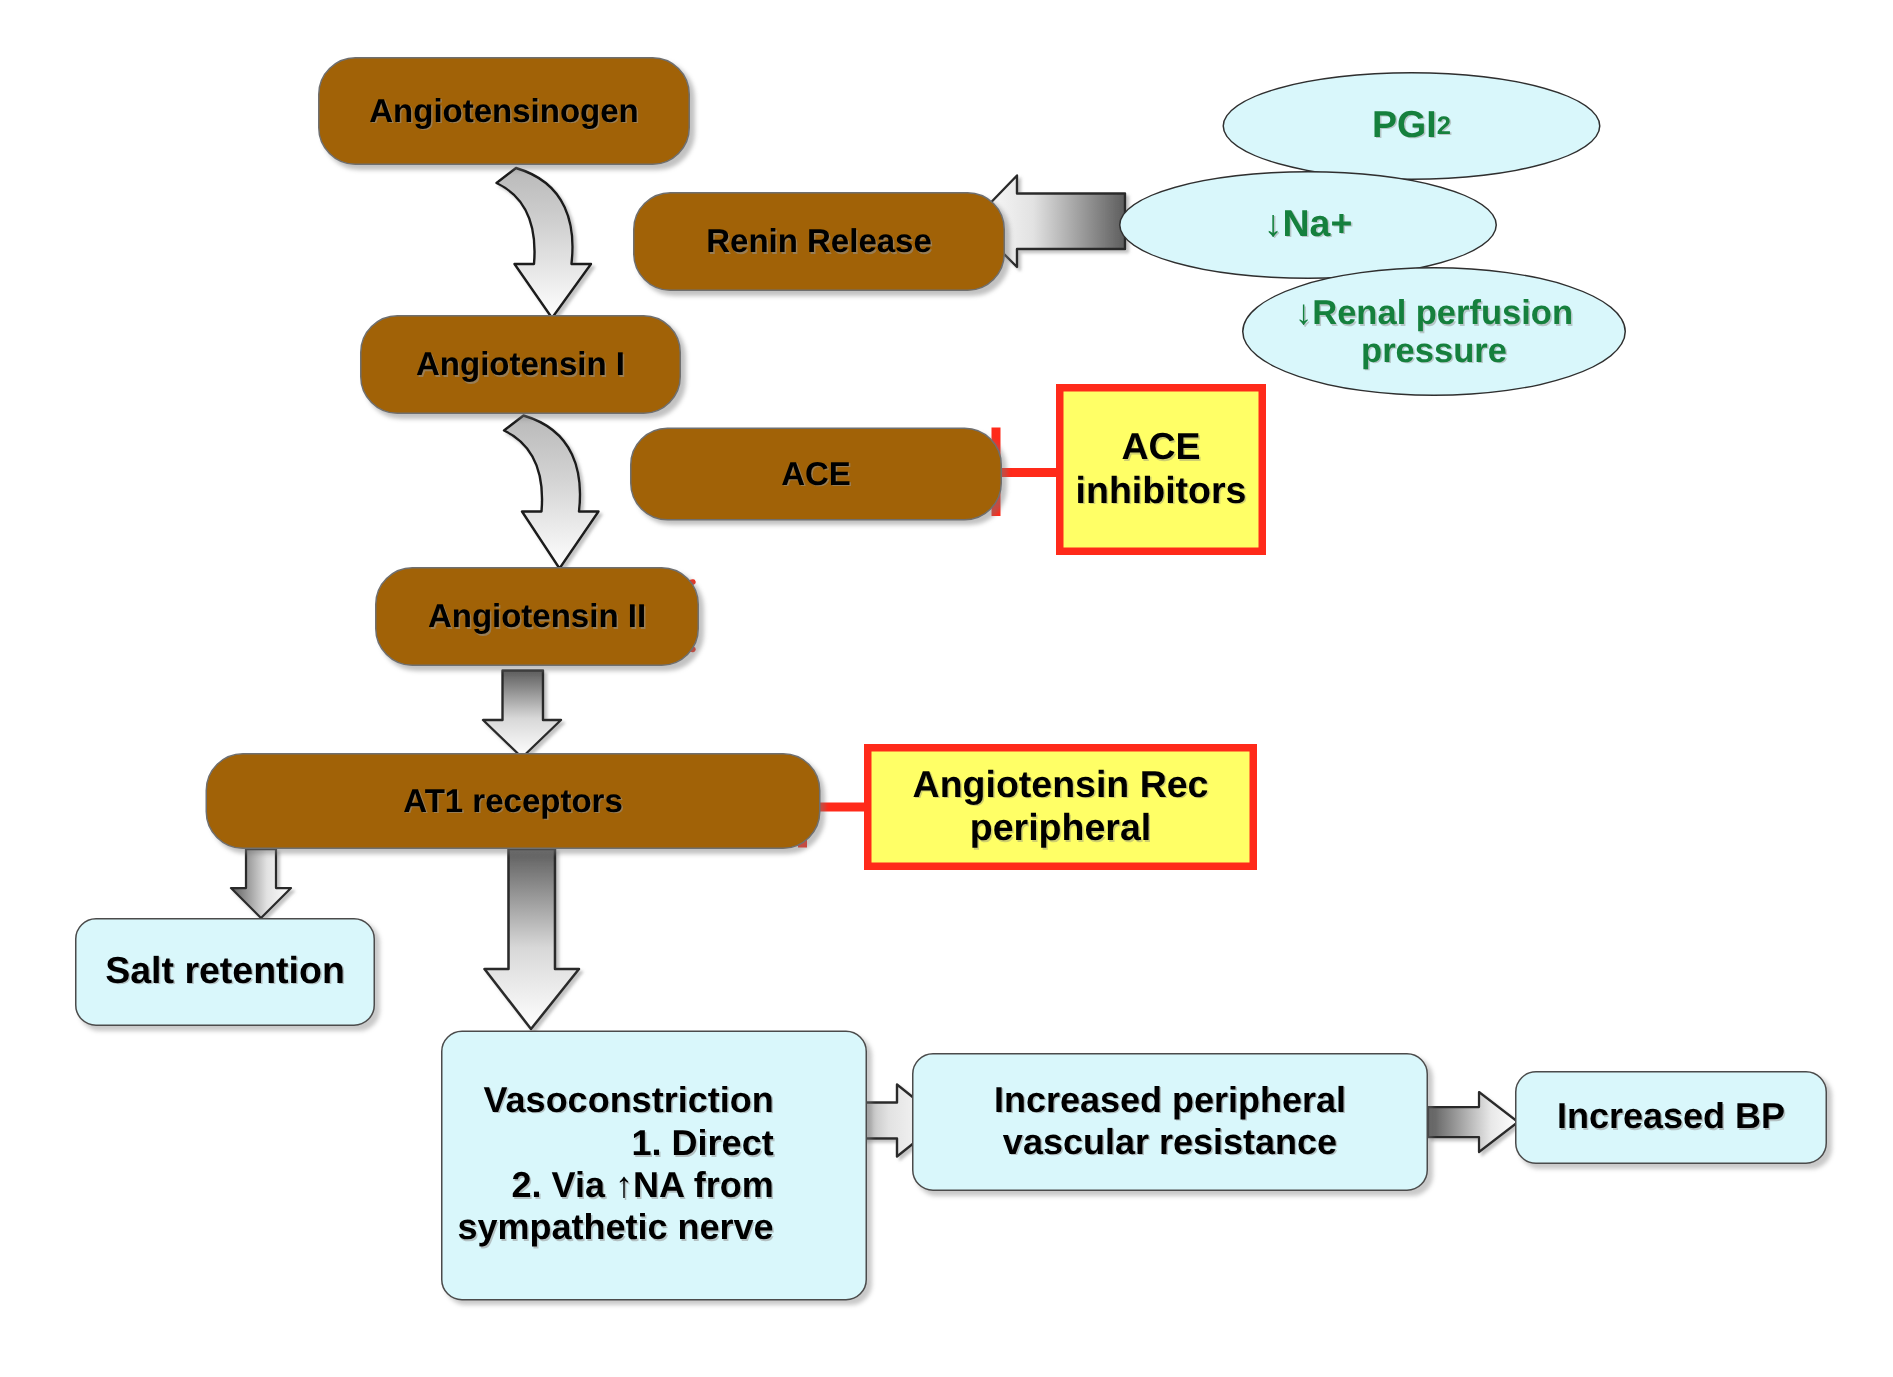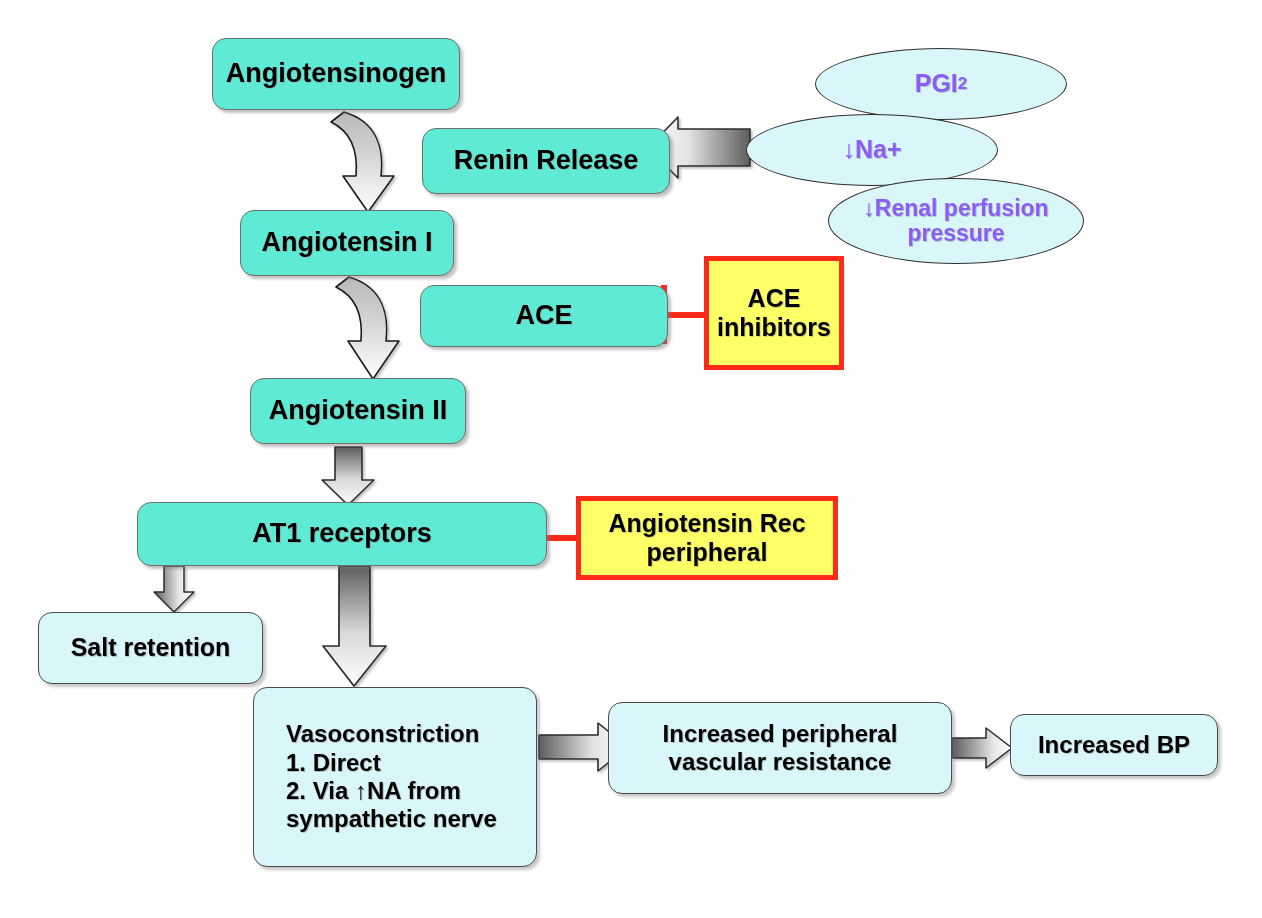--- a/index.html
+++ b/index.html
@@ -23,25 +23,25 @@
     justify-content:center;
     text-align:center;
     font-weight:bold;
     color:#000000;
     line-height:1.18;
     text-shadow:1px 1px 0 rgba(150,150,150,0.55);
     white-space:pre-line;
   }
   
   .green{
-    background:#5eead4;
+    background:#a16207;
     border:1px solid #6f6f6f;
-    border-radius:14px;
+    border-radius:25px;
     box-shadow:3px 3px 3px rgba(120,120,120,0.45);
-    font-size:27px;
+    font-size:22px;
   }
   
   .blue{
     background:#d9f7fb;
     border:1px solid #4b4b4b;
     border-radius:14px;
     box-shadow:3px 3px 3px rgba(120,120,120,0.40);
     font-size:25px;
   }
   
@@ -55,38 +55,38 @@
   
   .oval{
     position:absolute;
     box-sizing:border-box;
     display:flex;
     align-items:center;
     justify-content:center;
     text-align:center;
     font-weight:bold;
     font-size:25px;
-    color:#8b5cf6;
+    color:#15803d;
     background:#d9f7fb;
     border:1px solid #2f2f2f;
     border-radius:50%;
     line-height:1.1;
     white-space:pre-line;
     text-shadow:1px 1px 0 rgba(150,150,150,0.5);
   }
   .oval.small{font-size:23px;}
   
   .layer{
     position:absolute;
     left:0;top:0;
     width:1262px;height:918px;
     pointer-events:none;
   }
   .sub{font-size:0.68em;vertical-align:sub;}
-  .txt-left{justify-content:flex-start;text-align:left;padding-left:32px;}
+  .txt-left{justify-content:flex-start;text-align:right;padding-left:10px;margin-left:41px;}
 </style>
 </head>
 <body>
 
 <div id="stage">
 
   <svg class="layer" viewBox="0 0 1262 918" xmlns="http://www.w3.org/2000/svg">
     <defs>
       <linearGradient id="gradV" x1="0" y1="0" x2="0" y2="1">
         <stop offset="0%" stop-color="#5d5d5d"></stop>
@@ -184,21 +184,21 @@
   <div class="node yellow" style="left:704px; top:256px; width:140px; height:114px;">ACE
 inhibitors</div>
 
   <div class="node green" style="left:250px; top:378px; width:216px; height:66px;">Angiotensin II</div>
 
   <div class="node green" style="left:137px; top:502px; width:410px; height:64px;">AT1 receptors</div>
 
   <div class="node yellow" style="left:576px; top:496px; width:262px; height:84px;">Angiotensin Rec
 peripheral</div>
 
-  <div class="node blue" style="left:38px; top:612px; width:225px; height:72px;">Salt retention</div>
+  <div class="node blue" style="left:50px; top:612px; width:200px; height:72px;">Salt retention</div>
 
   <div class="node blue txt-left" style="left:253px; top:687px; width:284px; height:180px; font-size:24px;">Vasoconstriction
 1. Direct
 2. Via ↑NA from
 sympathetic nerve</div>
 
   <div class="node blue" style="left:608px; top:702px; width:344px; height:92px; font-size:24px;">Increased peripheral
 vascular resistance</div>
 
   <div class="node blue" style="left:1010px; top:714px; width:208px; height:62px; font-size:24px;">Increased BP</div>

